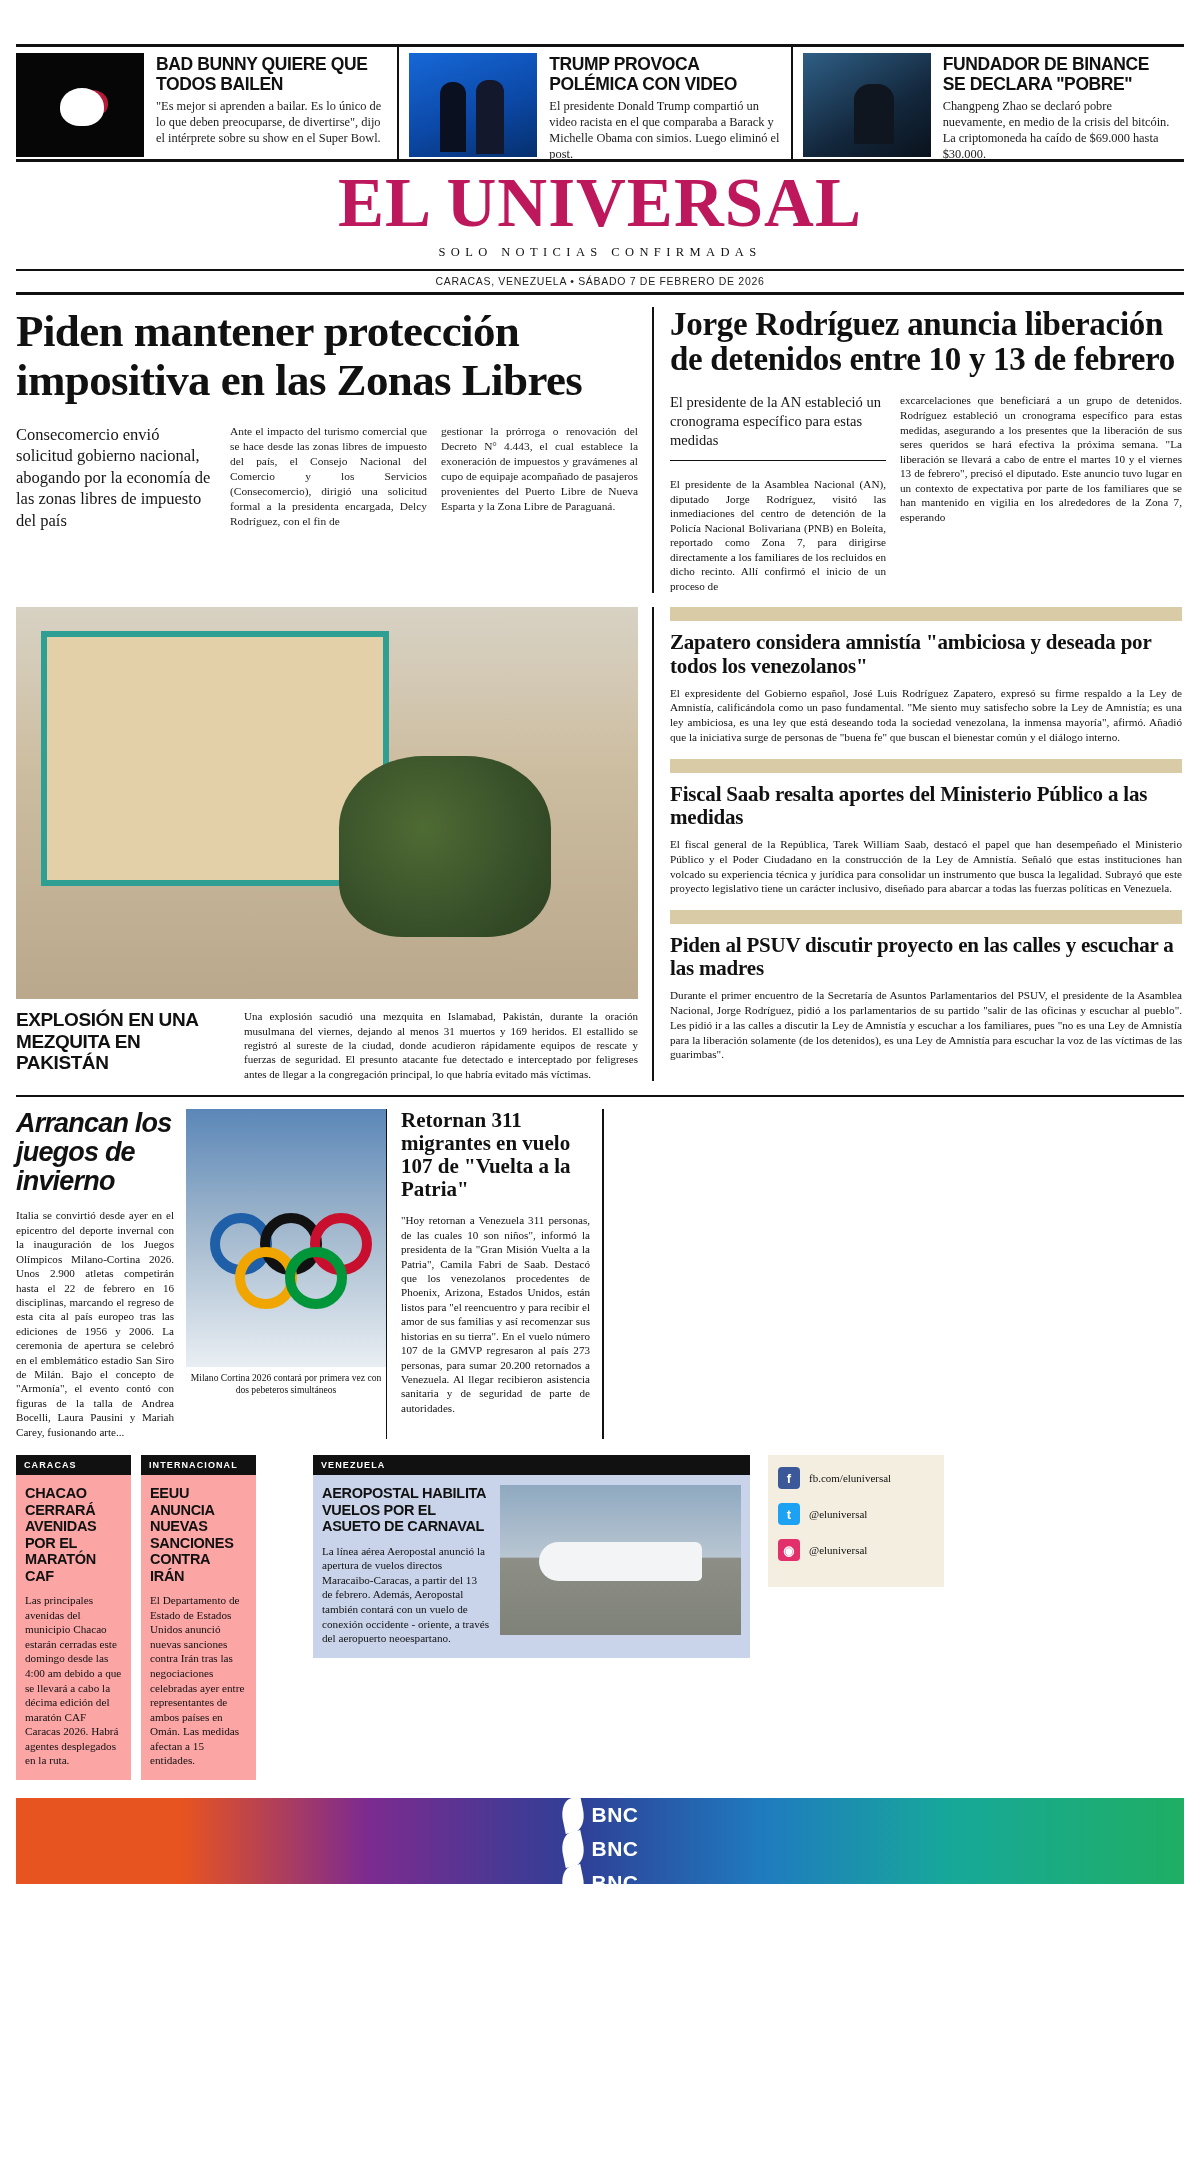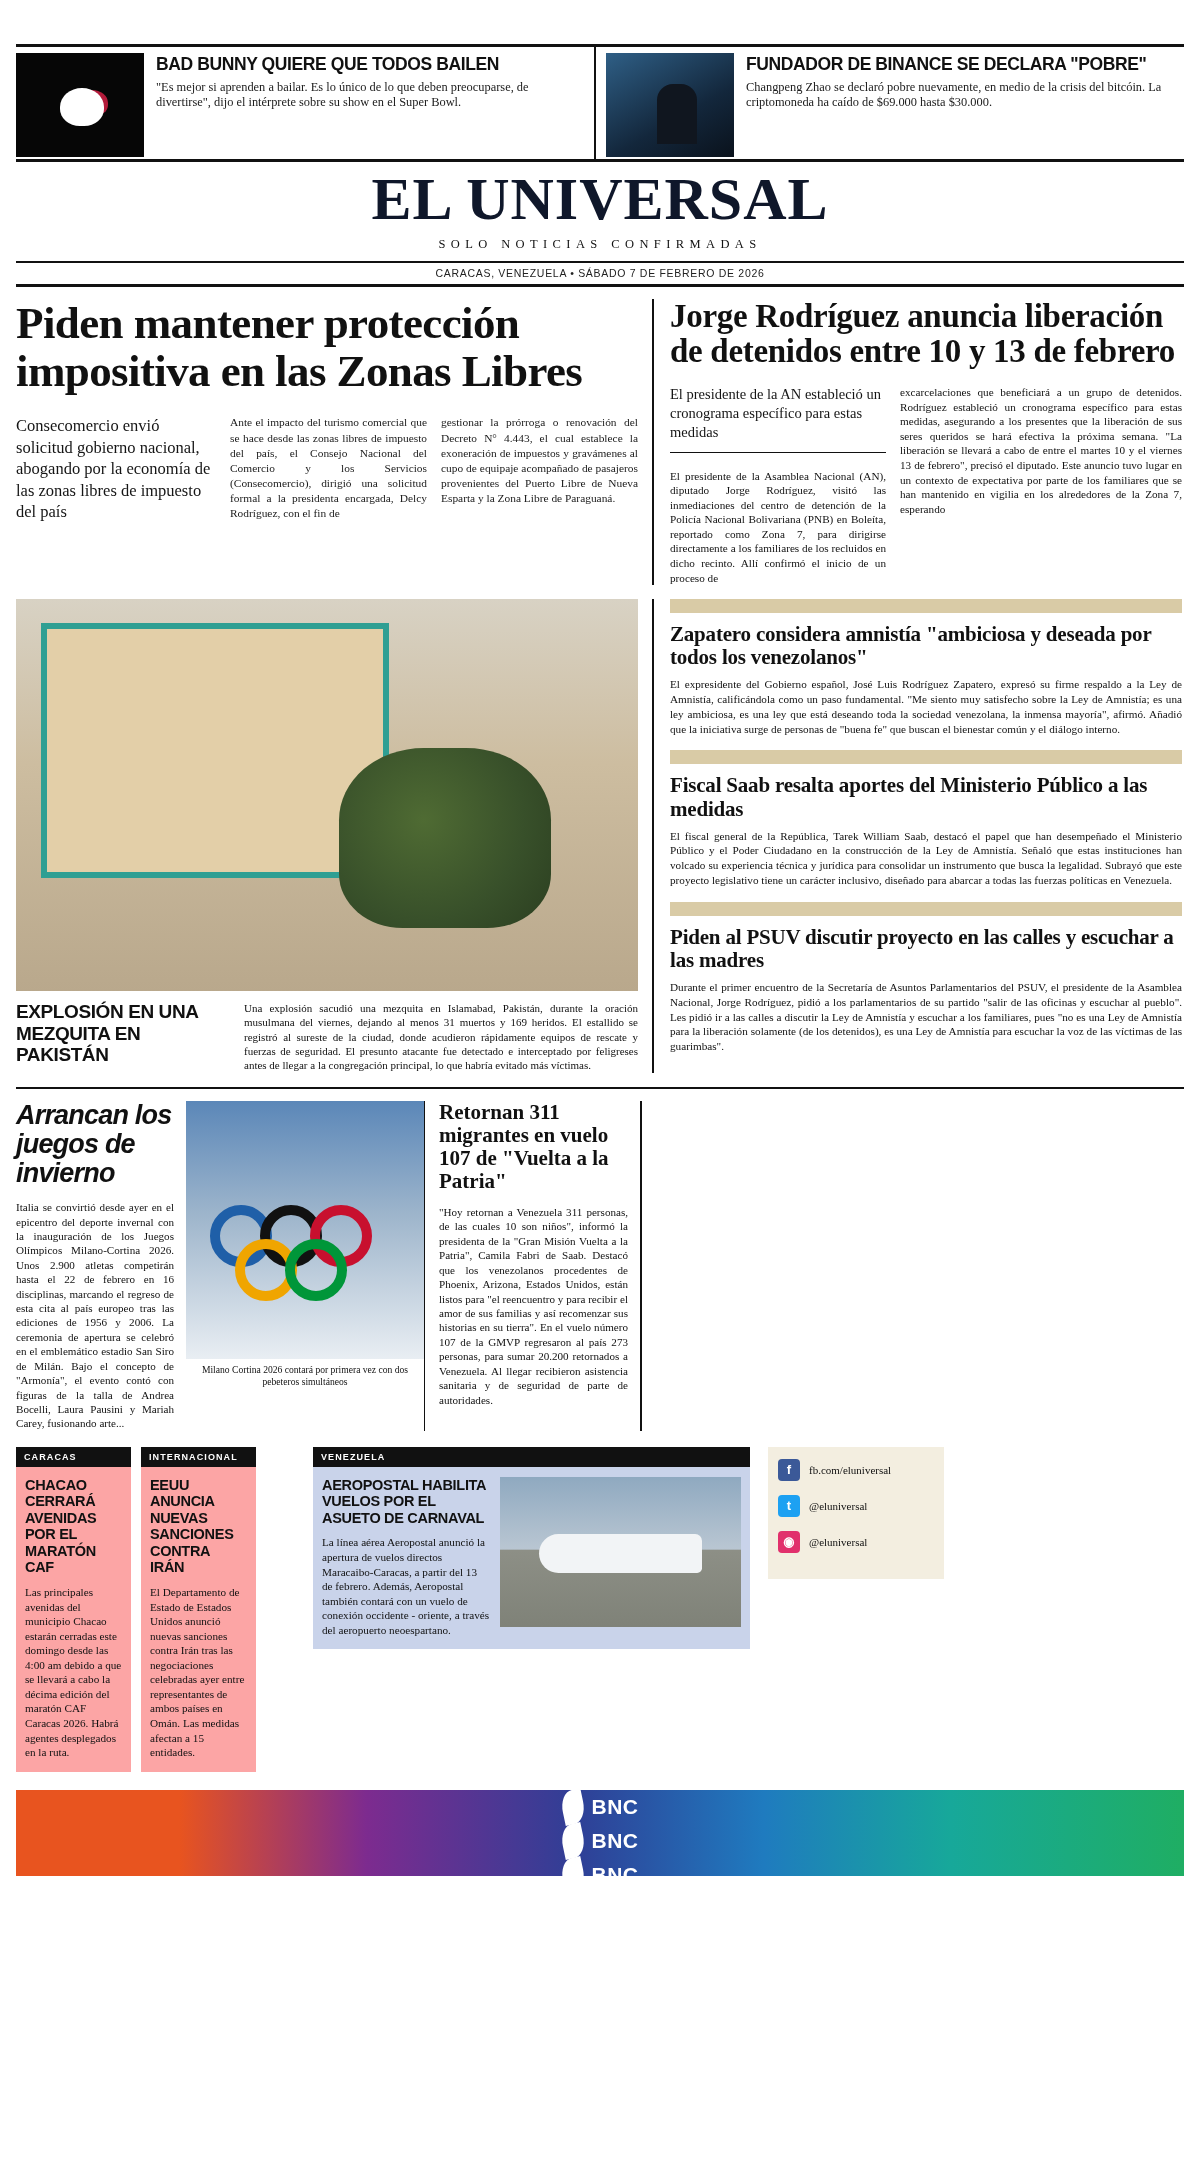--- a/index.html
+++ b/index.html
@@ -25,22 +25,22 @@
   }
   .teaser-body { font-size: 12.4px; line-height: 1.28; margin-top: 5px; color: #1a1a1a; }
 
   
   .ph { width:100%; height:100%; display:block; }
 
   
   .masthead { text-align: center; padding-top: 10px; }
   .masthead h1 {
     font-family: "Liberation Serif", serif;
-    font-weight: 700; font-size: 60px; line-height: 0.92;
-    letter-spacing: 1px; color:#0f172a;
+    font-weight: 700; font-size: 69px; line-height: 0.92;
+    letter-spacing: 1px; color:#be185d;
   }
   .tagline {
     font-size: 12.5px; letter-spacing: 5.4px; margin-top: 10px; color:#111;
     font-family: "Liberation Serif", serif;
   }
   .dateline-wrap { border-top: 2px solid #111; border-bottom: 3px solid #111; margin-top: 9px; }
   .dateline {
     font-family: "Liberation Sans", sans-serif;
     font-size: 10.5px; letter-spacing: 0.7px; text-align: center;
     padding: 4px 0 5px; color: #222;
@@ -79,21 +79,21 @@
   }
   .photo-caption { flex: 1; font-size: 11px; line-height: 1.3; text-align: justify; }
 
   .tan-bar { height: 14px; background: #d9cba6; margin: 14px 0 10px; }
   .side-h { font-weight: 700; font-size: 21px; line-height: 1.1; letter-spacing: -0.2px; }
   .side-body { font-size: 11.2px; line-height: 1.32; text-align: justify; margin-top: 8px; }
 
   
   .sports-row { display: flex; margin-top: 14px; border-top: 2px solid #111; padding-top: 12px; }
   .sp-a { width: 170px; padding-right: 12px; }
-  .sp-b { width: 238px; }
+  .sp-b { width: 200px; }
   .sp-c { width: 216px; border-left: 1px solid #111; padding: 0 12px 0 14px; }
   .sp-italic-h {
     font-family: "Liberation Sans", sans-serif;
     font-weight: 700; font-style: italic; font-size: 27px; line-height: 1.08;
     letter-spacing: -0.8px;
   }
   .sp-body { font-size: 11.1px; line-height: 1.3; text-align: justify; margin-top: 12px; }
   .sp-photo { width: 100%; height: 258px; overflow: hidden; position: relative; background:#2d4f72; }
   .sp-cap { font-size: 9.6px; line-height: 1.25; margin-top: 5px; text-align:center; }
   .sp-h { font-weight: 700; font-size: 21px; line-height: 1.1; }
@@ -158,20 +158,29 @@
     <div class="teaser">
       <div class="teaser-img">
         <div class="ph pic-badbunny"></div>
       </div>
       <div class="teaser-txt">
         <div class="teaser-title">BAD BUNNY QUIERE QUE TODOS BAILEN</div>
         <div class="teaser-body">"Es mejor si aprenden a bailar. Es lo único de lo que deben preocuparse, de divertirse", dijo el intérprete sobre su show en el Super Bowl.</div>
       </div>
     </div>
 
+    <div class="teaser">
+      <div class="teaser-img">
+        <div class="ph pic-obama"></div>
+      </div>
+      <div class="teaser-txt">
+        <div class="teaser-title">TRUMP PROVOCA POLÉMICA CON VIDEO</div>
+        <div class="teaser-body">El presidente Donald Trump compartió un video racista en el que comparaba a Barack y Michelle Obama con simios. Luego eliminó el post.</div>
+      </div>
+    </div>
 
     <div class="teaser">
       <div class="teaser-img">
         <div class="ph pic-cz"></div>
       </div>
       <div class="teaser-txt">
         <div class="teaser-title">FUNDADOR DE BINANCE SE DECLARA "POBRE"</div>
         <div class="teaser-body">Changpeng Zhao se declaró pobre nuevamente, en medio de la crisis del bitcóin. La criptomoneda ha caído de $69.000 hasta $30.000.</div>
       </div>
     </div>

